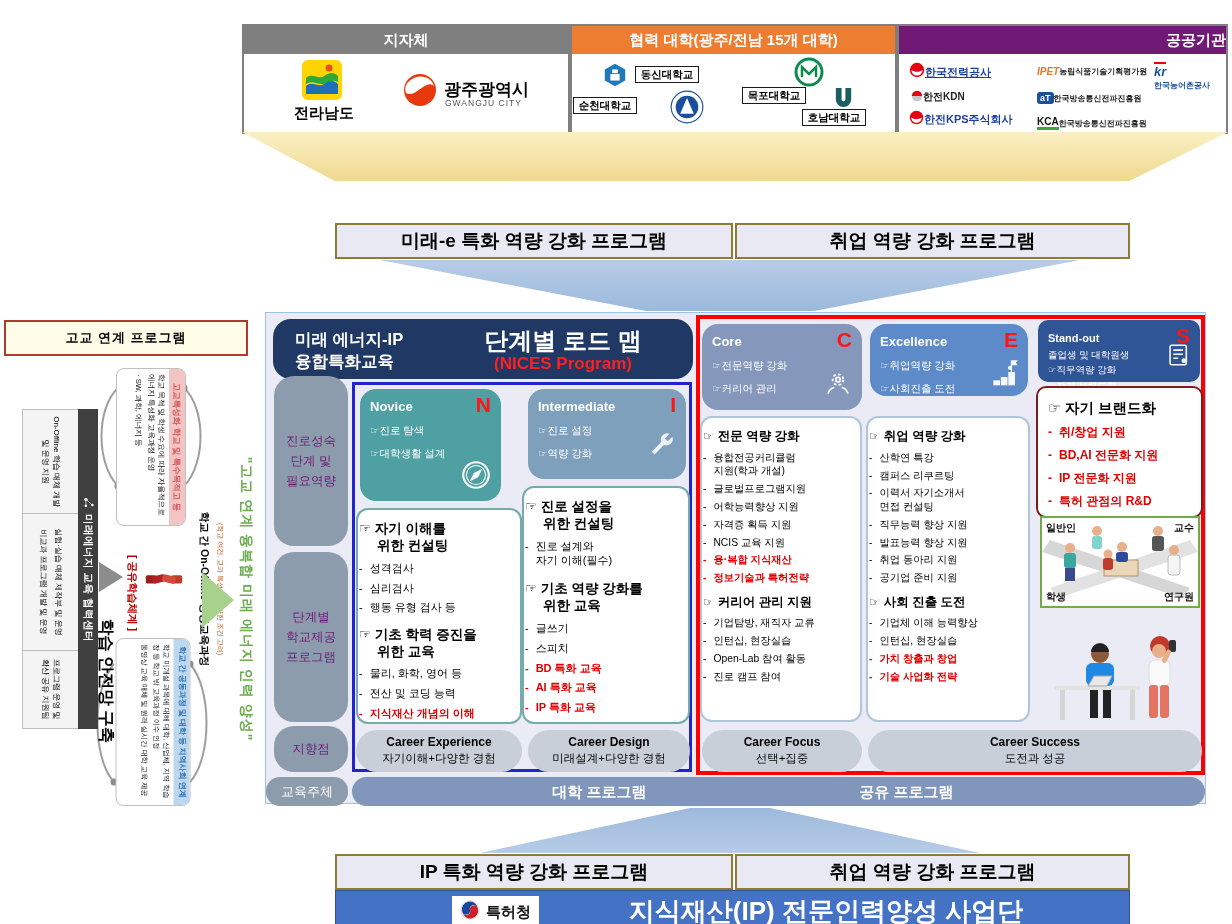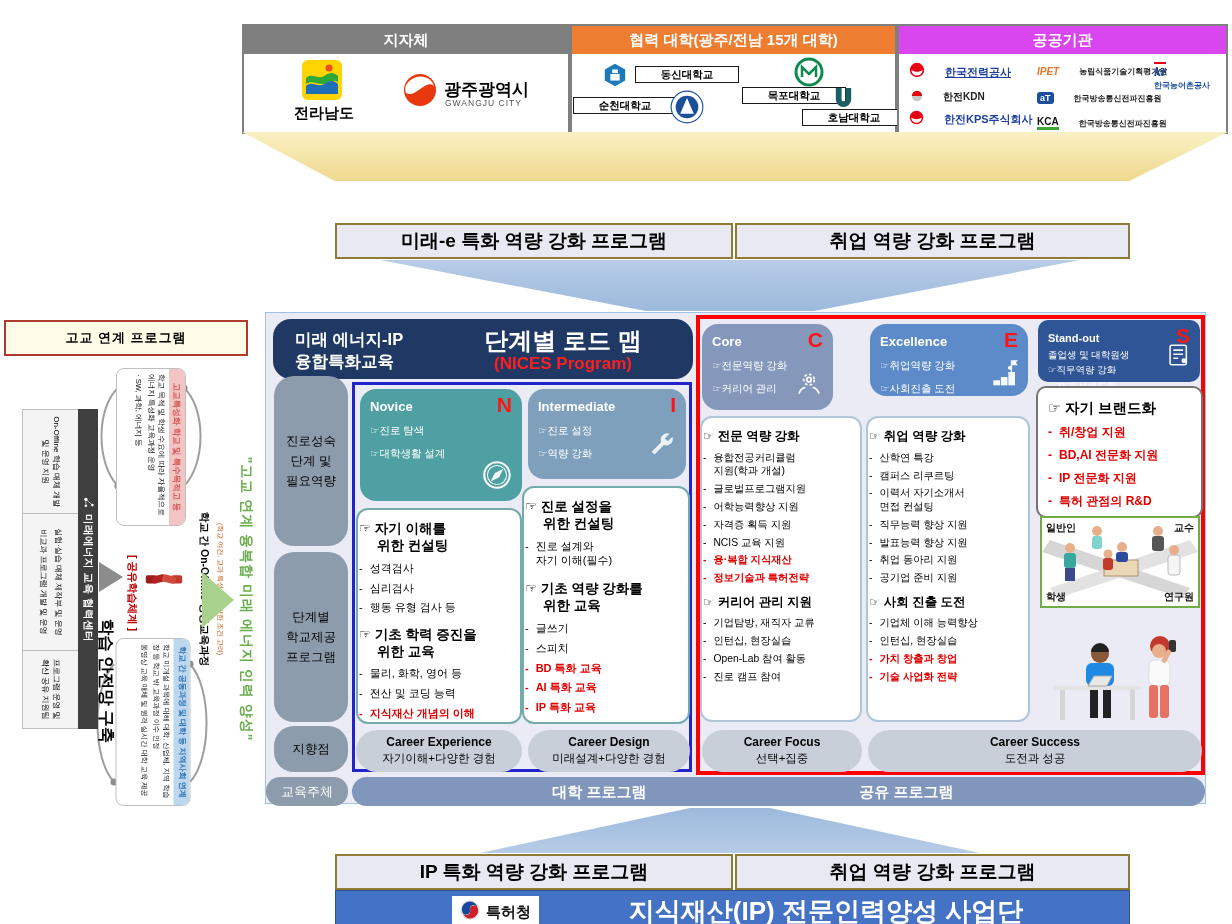--- a/index.html
+++ b/index.html
@@ -3,23 +3,23 @@
 <meta charset="utf-8">
 <style>
   html,body{margin:0;padding:0;background:#fff;}
   .canvas{position:relative;width:1232px;height:924px;background:#fff;
           font-family:"Liberation Sans","DejaVu Sans",sans-serif;overflow:hidden;color:#000;margin-top:16px;}
   .abs{position:absolute;}
   
   .pcol{position:absolute;top:8px;background:#fff;border:2px solid #7F7F7F;box-sizing:border-box;}
   .pcol .phead{height:28px;line-height:28px;text-align:center;color:#fff;font-weight:700;font-size:15px;}
   .pcol .pbody{position:relative;height:78px;background:#fff;}
-  .ulabel{position:absolute;width:104px;height:17px;background:#fff;border:1.5px solid #1a1a1a;
+  .ulabel{position:absolute;width:64px;height:17px;background:#fff;border:1.5px solid #1a1a1a;
           font-size:10.5px;font-weight:700;display:flex;align-items:center;justify-content:center;box-sizing:border-box;}
-  .org{position:absolute;display:flex;align-items:center;gap:20px;white-space:nowrap;}
+  .org{position:absolute;display:flex;align-items:center;gap:0;white-space:nowrap;}
   .orgname{font-size:9px;color:#222;font-weight:700;}
   .orgname.kep{color:#1D3FA0;font-size:11px;text-decoration:underline;}
   .orgname.kps{color:#1D3FA0;font-size:11px;}
   .orgname.small{font-size:8px;font-weight:700;}
   .marktxt{font-weight:700;font-style:italic;}
   
   .funnel-yellow{position:absolute;left:242px;top:116px;width:986px;height:49px;
      background:linear-gradient(#FAF0C4,#EFD98F);
      clip-path:polygon(0 0,100% 0,90% 100%,9.4% 100%);}
   .arrow-blue-down{position:absolute;left:380px;top:244px;width:700px;height:51px;
@@ -39,41 +39,41 @@
   .progbox{position:absolute;height:36px;background:#E9E9F3;border:2px solid #8F7B35;box-sizing:border-box;
            text-align:center;font-weight:700;font-size:19px;line-height:32px;color:#000;}
   
   .main{position:absolute;left:265px;top:296px;width:941px;height:492px;background:#EBEBF5;border:1px solid #9DC3E6;box-sizing:border-box;}
   .navyhead{position:absolute;left:273px;top:303px;width:420px;height:60px;background:#1F3864;border-radius:18px;color:#fff;}
   .navyhead .nh-left{position:absolute;left:22px;top:9px;font-weight:700;font-size:16.5px;line-height:1.35;white-space:pre-line;}
   .navyhead .nh-title{position:absolute;left:170px;top:6px;width:240px;text-align:center;font-weight:700;font-size:24px;}
   .navyhead .nh-sub{position:absolute;left:170px;top:35px;width:240px;text-align:center;font-weight:700;font-size:17px;color:#FF1F1F;}
   .region-blue{position:absolute;left:352px;top:366px;width:340px;height:390px;border:3px solid #2323CC;box-sizing:border-box;}
   .region-red{position:absolute;left:696px;top:299px;width:509px;height:460px;border:4px solid #FF0000;box-sizing:border-box;}
-  .side{position:absolute;left:274px;width:74px;background:#8D9CAC;color:#000000;border-radius:20px;
+  .side{position:absolute;left:274px;width:74px;background:#8D9CAC;color:#701a75;border-radius:20px;
         display:flex;align-items:center;justify-content:center;text-align:center;
         font-size:12.5px;white-space:pre-line;line-height:1.6;}
   .stage{position:absolute;border-radius:16px;color:#fff;padding:8px 10px;box-sizing:border-box;}
   .stage .slabel{font-weight:700;font-size:13px;}
   .stage .letter{position:absolute;top:4px;right:10px;color:#FF1414;font-weight:700;font-size:21px;}
   .stage .sline{font-size:10.5px;margin-top:9px;}
   .stage.standout .sline{font-size:9.5px;margin-top:2.5px;}
   .stage.standout .slabel{font-size:11px;}
   .sicon{position:absolute;right:8px;bottom:5px;opacity:.95;}
   .wbox{position:absolute;background:#fff;border:2px solid #74ABAB;border-radius:12px;padding:8px 6px 4px 1px;box-sizing:border-box;}
   .wbox.cool{border-color:#AEC6D8;}
   .sec-title{font-weight:700;color:#000;padding-left:18px;text-indent:-18px;white-space:pre-line;line-height:1.25;margin:3px 0 6px;}
   .nov .sec-title{font-size:13.5px;}
   .core .sec-title{font-size:12.5px;}
   .li{display:flex;gap:7px;font-size:11px;margin:5.5px 0;line-height:1.3;}
   .core .li{font-size:10.3px;margin:4.5px 0;}
   .li .dash{flex:0 0 auto;}
   .li.red{color:#E00000;font-weight:700;}
   .litxt{white-space:pre-line;}
-  .brand{position:absolute;background:#fff;border:2px solid #737373;border-radius:10px;padding:8px 10px;box-sizing:border-box;}
+  .brand{position:absolute;background:#fff;border:2px solid #7f1d1d;border-radius:10px;padding:8px 10px;box-sizing:border-box;}
   .brand .sec-title{font-size:14.5px;}
   .brand .li{font-size:12px;font-weight:700;color:#E00000;margin:7.5px 0;}
   .car{position:absolute;background:#C9CFD9;border-radius:21px;text-align:center;padding-top:5px;box-sizing:border-box;height:42px;}
   .car .en{font-weight:700;font-size:12px;}
   .car .ko{font-size:11.5px;margin-top:2px;}
   .pill{position:absolute;left:352px;top:761px;width:853px;height:29px;background:#8096BB;border-radius:15px;color:#fff;}
   .pill span{position:absolute;top:0;height:29px;line-height:29px;font-weight:700;font-size:15px;text-align:center;}
   .edusub{position:absolute;left:266px;top:761px;width:82px;height:29px;background:#8D9CAC;border-radius:14px;
           color:#fff;font-size:13px;display:flex;align-items:center;justify-content:center;}
   
@@ -154,21 +154,21 @@
       <span class="abs" style="left:260px;top:32px;">
         <svg width="23" height="23" viewBox="0 0 24 24">
             <path d="M4 2h6v12a2 2 0 0 0 4 0V2h6v12a8 8 0 0 1-16 0z" fill="#1B5E63"></path>
           </svg>
       </span>
       <span class="ulabel" style="left:230px;top:55px;">호남대학교</span>
     </div>
   </div>
 
   <div class="pcol" style="left:897px;width:331px;">
-    <div class="phead" style="background:#d946ef;">공공기관</div>
+    <div class="phead" style="background:#701a75;text-align:right;">공공기관</div>
     <div class="pbody">
       <div class="org" style="left:10px;top:8px;">
         <span><svg width="16" height="16" viewBox="0 0 20 20">
               <circle cx="10" cy="10" r="9" fill="#E60012"></circle>
               <path d="M3 10a7 7 0 0 0 14 0c-4 3-10 3-14 0z" fill="#fff"></path>
             </svg></span>
         <span class="orgname kep">한국전력공사</span>
       </div>
       <div class="org" style="left:12px;top:34px;">
         <span><svg width="12" height="12" viewBox="0 0 14 14">
@@ -317,21 +317,21 @@
   <div class="region-blue"></div>
 
   <div class="side" style="top:360px;height:170px;">진로성숙
 단계 및
 필요역량</div>
   <div class="side" style="top:536px;height:170px;">단계별
 학교제공
 프로그램</div>
   <div class="side" style="top:710px;height:46px;">지향점</div>
 
-  <div class="stage" style="left:360px;top:373px;width:162px;height:112px;background:#4FA0A2;">
+  <div class="stage" style="left:360px;top:373px;width:141px;height:112px;background:#4FA0A2;">
     <span class="slabel">Novice</span>
     <span class="letter">N</span>
     <div>
         <div class="sline">☞진로 탐색</div>
         <div class="sline">☞대학생활 설계</div>
       </div>
     <span class="sicon"><svg width="34" height="34" viewBox="0 0 32 32">
           <circle cx="16" cy="16" r="12" fill="none" stroke="#fff" stroke-width="2"></circle>
           <circle cx="16" cy="16" r="9" fill="none" stroke="#fff" stroke-width="1"></circle>
           <path d="M10 22 L14 14 L22 10 L18 18 Z" fill="#fff"></path>
@@ -341,21 +341,21 @@
     <span class="slabel">Intermediate</span>
     <span class="letter">I</span>
     <div>
         <div class="sline">☞진로 설정</div>
         <div class="sline">☞역량 강화</div>
       </div>
     <span class="sicon" style="bottom:14px;"><svg width="30" height="30" viewBox="0 0 32 32">
           <path d="M26 6l-5 5-3-3 5-5a7 7 0 0 0-9 9L4 22l3 3 10-10a7 7 0 0 0 9-9z" fill="#fff" opacity=".9"></path>
         </svg></span>
   </div>
-  <div class="stage" style="left:702px;top:308px;width:131px;height:86px;background:#8598BC;">
+  <div class="stage" style="left:702px;top:308px;width:160px;height:86px;background:#8598BC;">
     <span class="slabel">Core</span>
     <span class="letter">C</span>
     <div>
         <div class="sline">☞전문역량 강화</div>
         <div class="sline">☞커리어 관리</div>
       </div>
     <span class="sicon"><svg width="32" height="32" viewBox="0 0 36 36">
           <g fill="none" stroke="#fff" stroke-width="2">
             <circle cx="18" cy="12" r="6" stroke-dasharray="3 2.5"></circle>
             <circle cx="18" cy="12" r="2.5"></circle>

